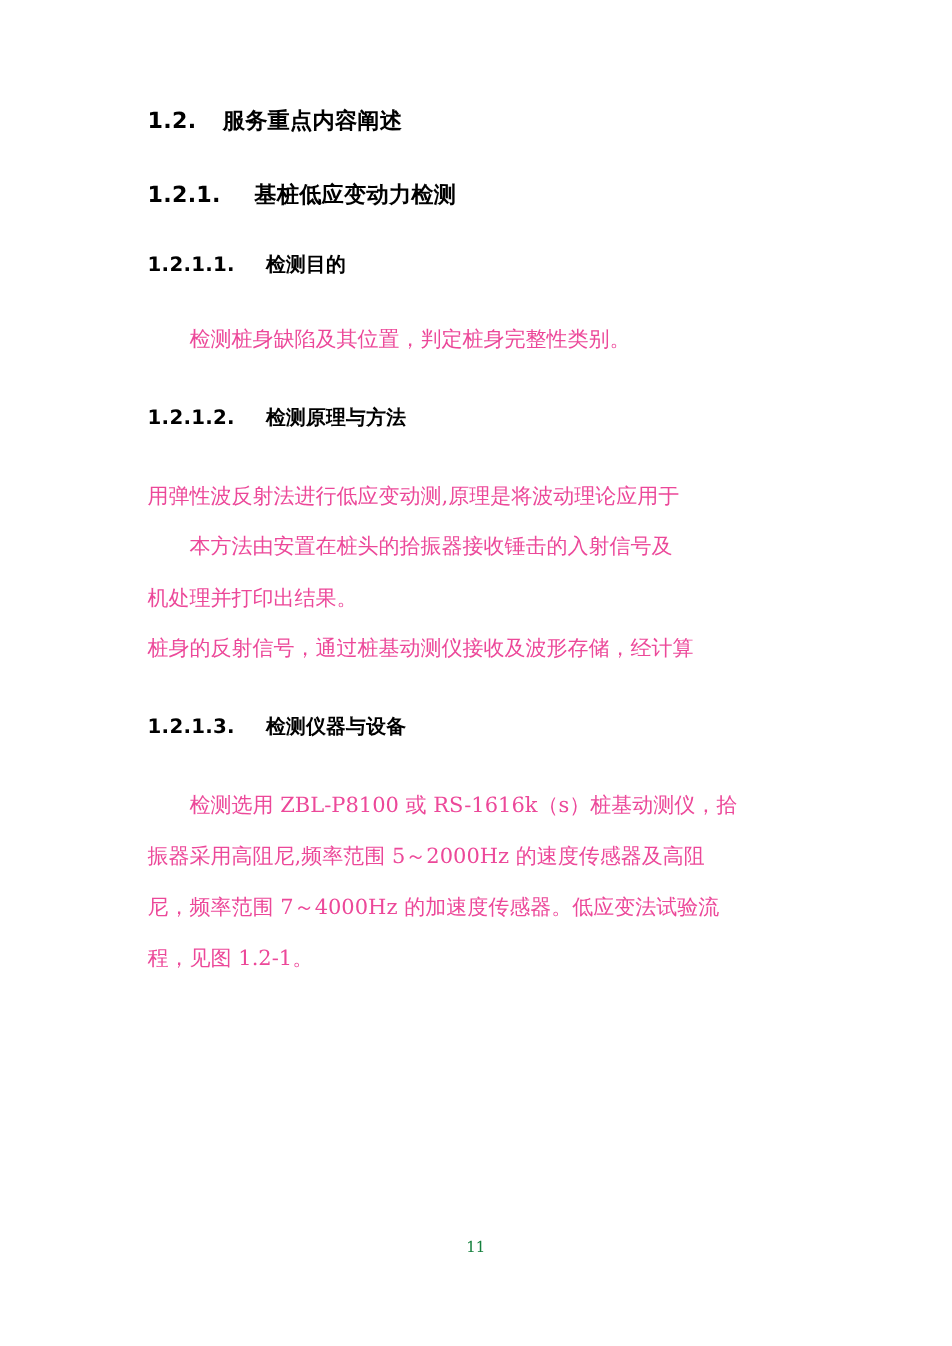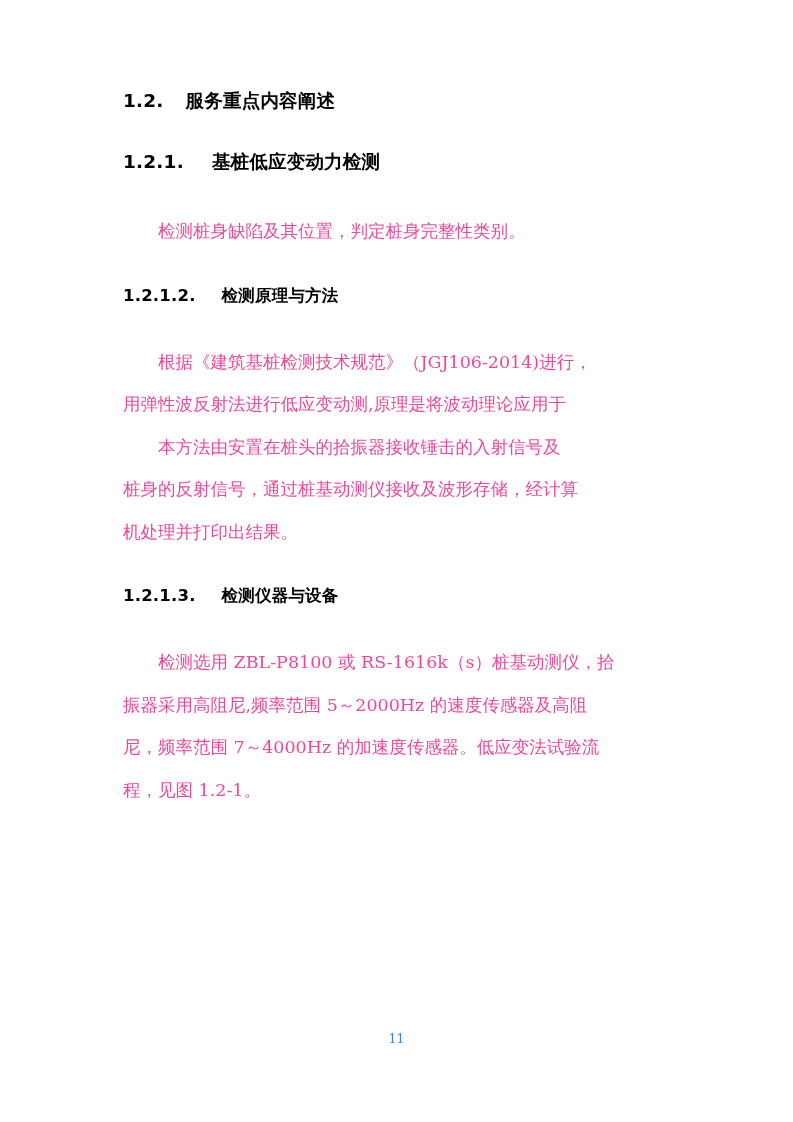--- a/index.html
+++ b/index.html
@@ -93,58 +93,60 @@
 
   
   .footer {
     position: absolute;
     left: 0;
     top: 1031px;
     width: 793px;
     text-align: center;
     font-family: "DejaVu Serif", "Liberation Serif", serif;
     font-size: 12.5px;
-    color: #3b82f6;
+    color: #15803d;
   }
 </style>
 </head>
 <body>
 
 <div class="page">
 
   <div class="content">
 
     <div class="h2">
       <span class="h-num">1.2.</span><span class="h-gap-lg"></span><span class="h-title-cjk">服务重点内容阐述</span>
     </div>
 
     <div class="h3">
       <span class="h-num">1.2.1.</span><span class="h-gap-md"></span><span class="h-title-cjk">基桩低应变动力检测</span>
     </div>
 
+    <div class="h4 first-of-sect">
+      <span class="h-num">1.2.1.1.</span><span class="h-gap-sm"></span><span class="h-title-cjk">检测目的</span>
+    </div>
 
     <p class="para">
       <span class="ln"><span class="indent"></span><span>检测桩身缺陷及其位置，判定桩身完整性类别。</span></span>
     </p>
 
     <div class="gap-after-para-1"></div>
 
     <div class="h4">
       <span class="h-num">1.2.1.2.</span><span class="h-gap-sm"></span><span class="h-title-cjk">检测原理与方法</span>
     </div>
 
     <p class="para">
-      <span class="ln"><span class="indent"></span><span>根据《建筑基桩检测技术规范》（JGJ106-2014)进行，</span></span>
       <span class="ln">用弹性波反射法进行低应变动测,原理是将波动理论应用于</span>
     </p>
 
     <p class="para">
       <span class="ln"><span class="indent"></span><span>本方法由安置在桩头的拾振器接收锤击的入射信号及</span></span>
+      <span class="ln">机处理并打印出结果。</span>
       <span class="ln">桩身的反射信号，通过桩基动测仪接收及波形存储，经计算</span>
-      <span class="ln">机处理并打印出结果。</span>
     </p>
 
     <div class="gap-after-para-1"></div>
 
     <div class="h4">
       <span class="h-num">1.2.1.3.</span><span class="h-gap-sm"></span><span class="h-title-cjk">检测仪器与设备</span>
     </div>
 
     <p class="para">
       <span class="ln"><span class="indent"></span><span>检测选用 ZBL-P8100 或 RS-1616k（s）桩基动测仪，拾</span></span>

